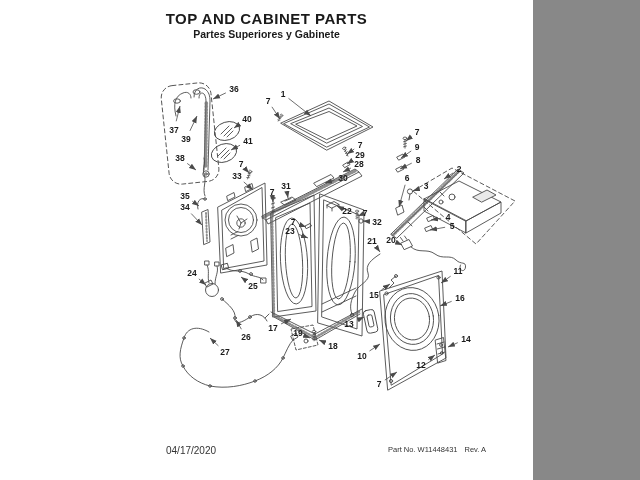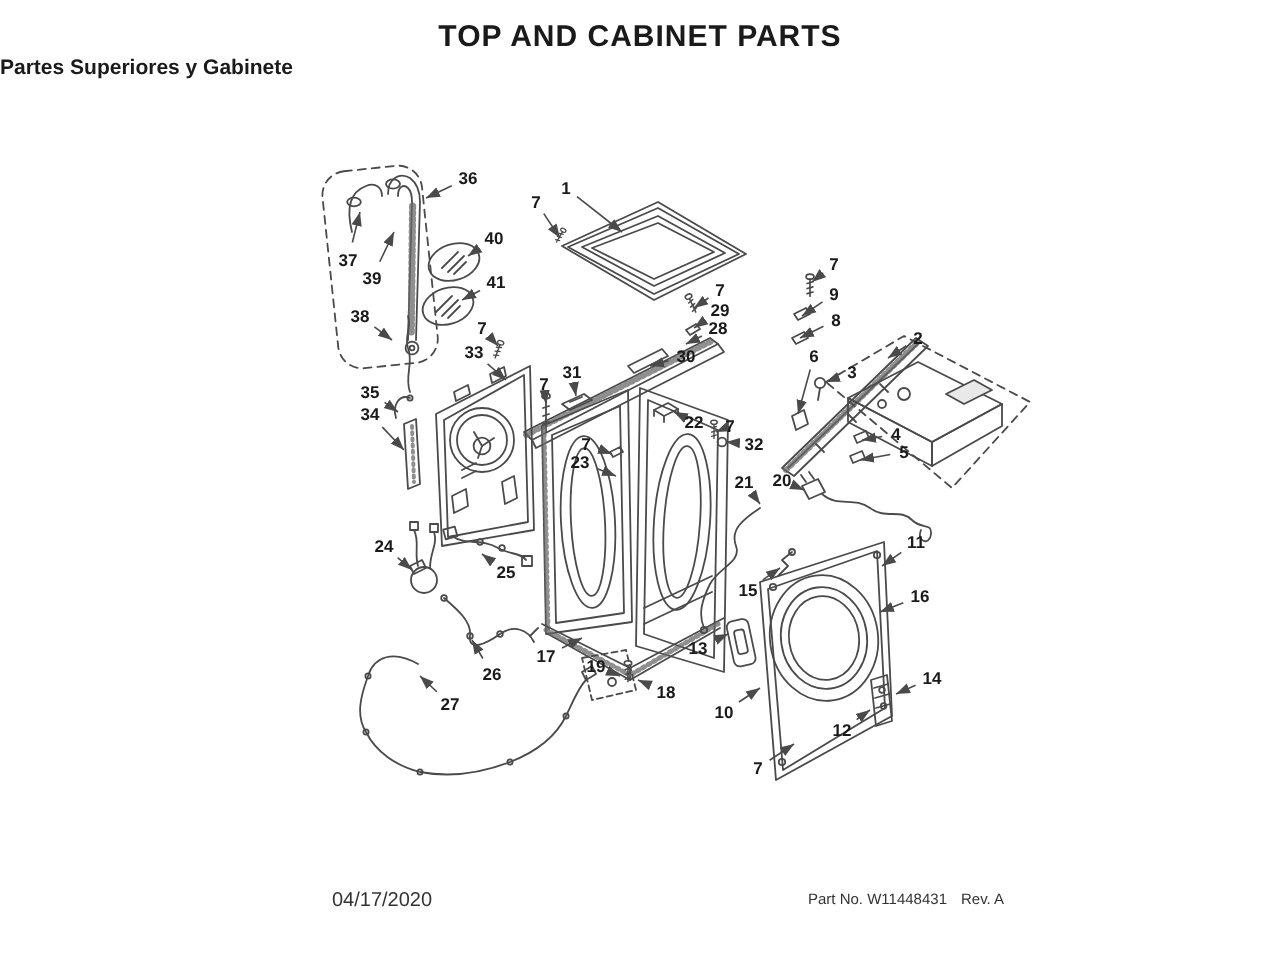--- a/index.html
+++ b/index.html
@@ -1,23 +1,23 @@
 <!DOCTYPE html>
 <html><head>
 <meta charset="utf-8">
 <style>
   html,body{margin:0;padding:0;background:#888;}
-  .page{position:relative;width:640px;height:480px;background:#ffffff;overflow:hidden;
-        font-family:"Liberation Sans",sans-serif;color:#1a1a1a;}
+  .page{position:relative;width:520px;height:480px;background:#ffffff;overflow:hidden;
+        font-family:"Liberation Sans",sans-serif;color:#1a1a1a;padding-left:13px;}
   .title{position:absolute;top:10px;left:0;width:100%;text-align:center;
          font-size:15px;font-weight:bold;letter-spacing:.5px;}
-  .subtitle{position:absolute;top:28px;left:0;width:100%;text-align:left;
+  .subtitle{position:absolute;top:28px;left:0;width:100%;text-align:center;
          font-size:10.5px;font-weight:bold;}
   .footer-date{position:absolute;top:445px;left:166px;font-size:10px;color:#333;}
-  .footer-part{position:absolute;top:445px;left:388px;font-size:7.5px;color:#333;margin-left:16px;}
+  .footer-part{position:absolute;top:445px;left:388px;font-size:7.5px;color:#333;}
   .footer-part .rev{margin-left:7px;}
   svg.diagram{position:absolute;top:0;left:0;}
   .art{stroke:#4a4a4a;fill:none;stroke-width:.9;stroke-linecap:round;stroke-linejoin:round;}
   .hatch{stroke:#6a6a6a;stroke-dasharray:1 2.1;opacity:.75;}
   .dash{stroke-dasharray:4 3;}
   .dash2{stroke-dasharray:3 2;}
   .leader{stroke:#4a4a4a;stroke-width:.8;fill:none;}
   .callout-num{font-family:"Liberation Sans",sans-serif;font-size:8.5px;font-weight:bold;
          fill:#1a1a1a;text-anchor:middle;}
 </style>

